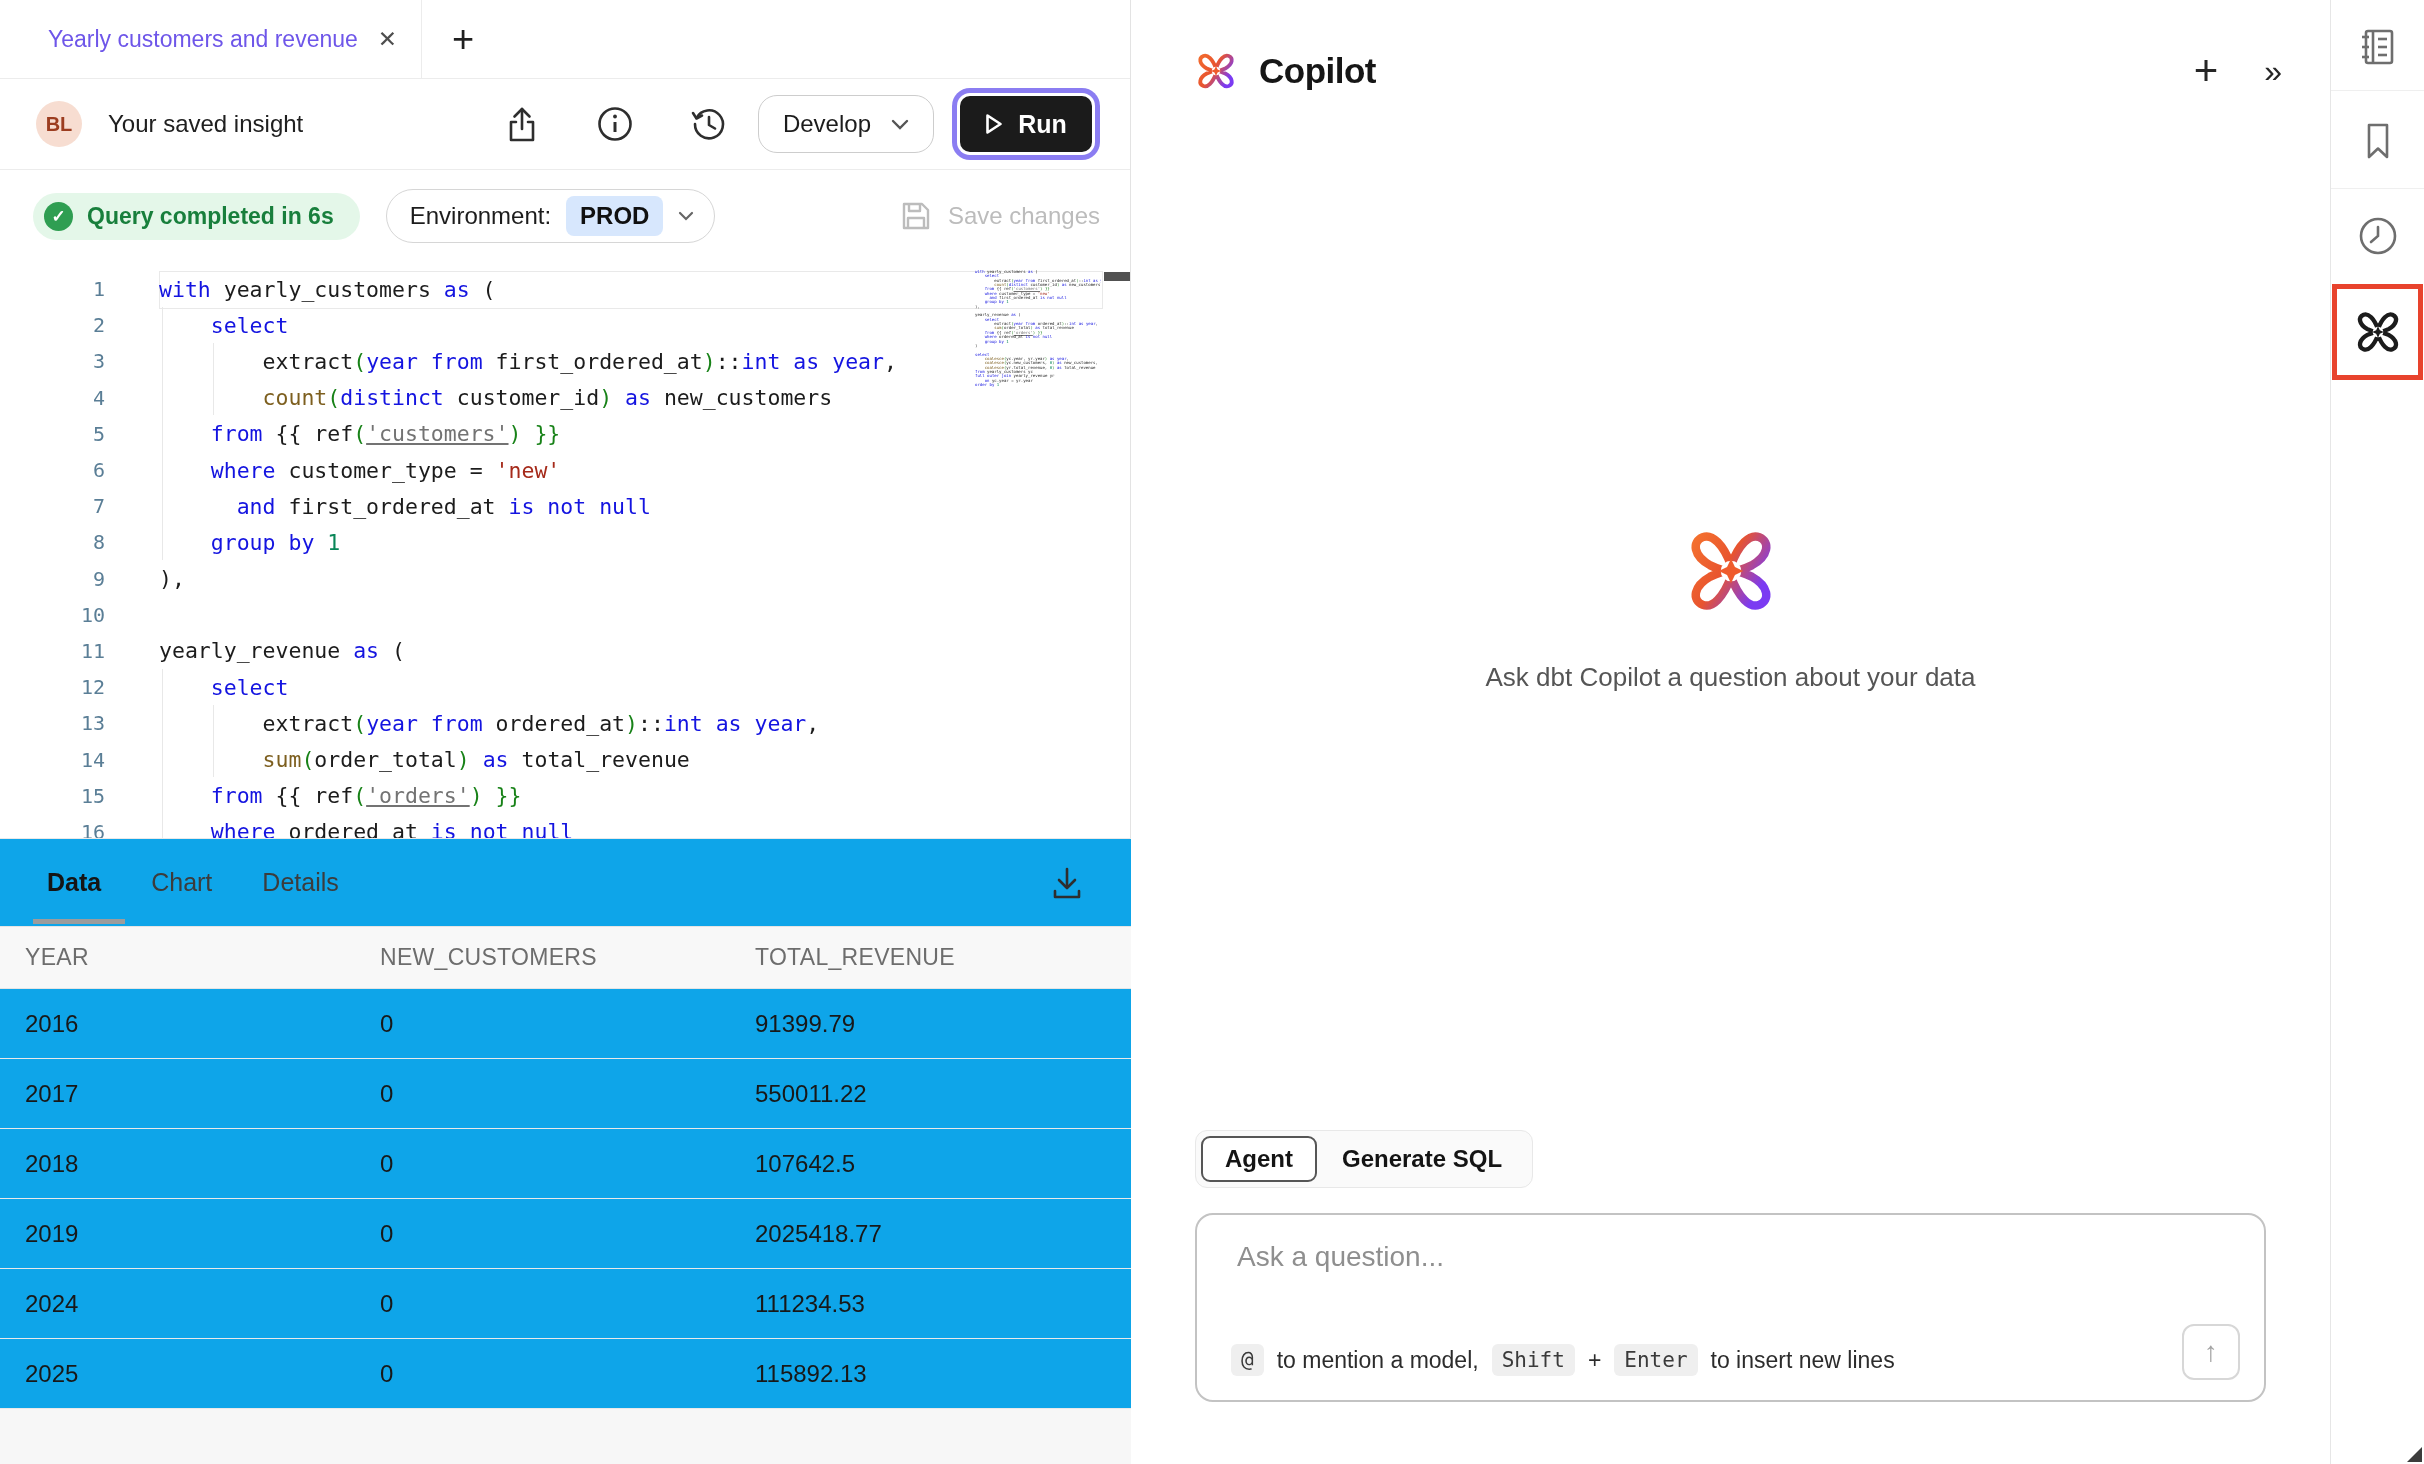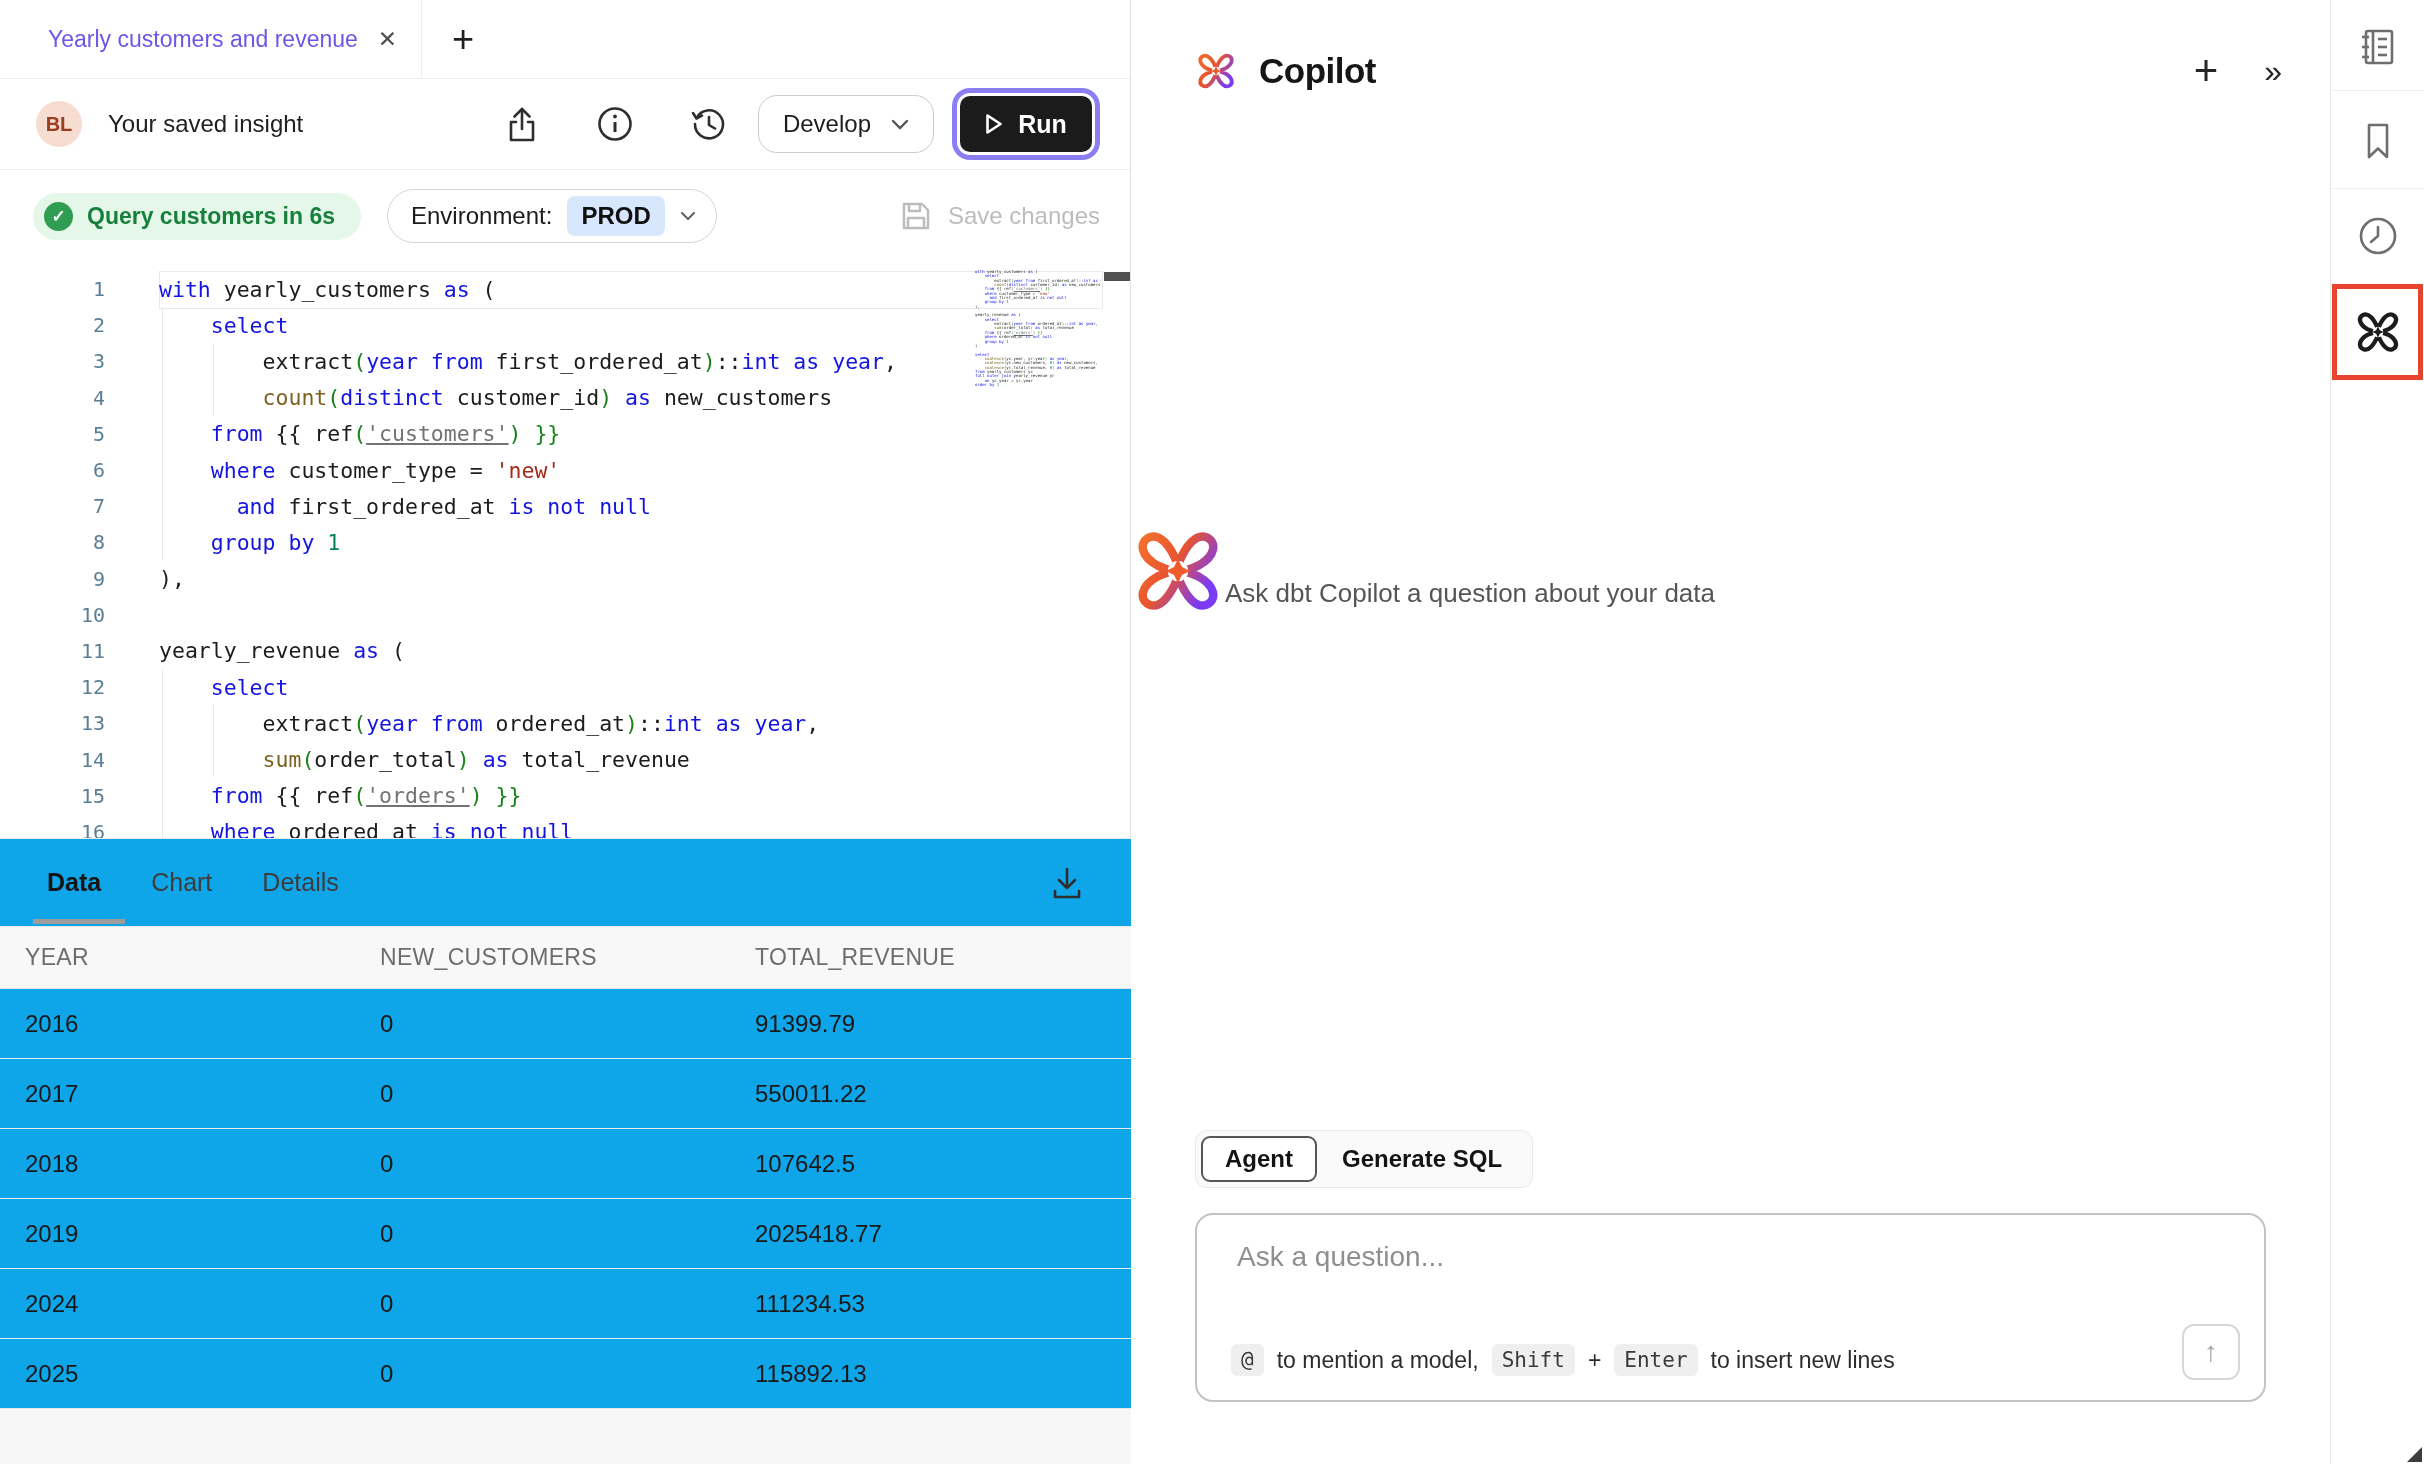--- a/index.html
+++ b/index.html
@@ -65,21 +65,21 @@
   .c3 { flex:1; }
   .tfoot { position:absolute; top:570px; bottom:0; left:0; right:0; background:#f7f7f7; }
 
   
   .copilot { position:absolute; left:1131px; top:0; width:1199px; height:1464px; background:#fff; }
   .cp-header { display:flex; align-items:center; padding:50px 50px 0 64px; gap:22px; }
   .cp-title { font-size:35px; font-weight:600; letter-spacing:-0.5px; color:#161616; }
   .cp-actions { margin-left:auto; display:flex; align-items:center; gap:46px; }
   .plus { font-size:42px; font-weight:300; color:#262626; line-height:0.8; cursor:pointer; }
   .collapse { font-size:32px; color:#262626; cursor:pointer; letter-spacing:-2px; }
-  .cp-empty { position:absolute; left:0; right:0; top:524px; display:flex; flex-direction:row; align-items:center; }
+  .cp-empty { position:absolute; left:0; right:0; top:524px; display:flex; flex-direction:column; align-items:center; }
   .cp-caption { margin-top:44px; font-size:26px; color:#555; }
 
   .mode { position:absolute; left:64px; top:1130px; height:58px; background:#fafafa; border:1px solid #e8e8e8; border-radius:12px; display:flex; align-items:center; padding:0 5px;font-weight:bold; }
   .mode-agent { height:46px; padding:0 22px; background:#fff; border:2px solid #565656; border-radius:9px; font-size:24px; display:flex; align-items:center; color:#141414; cursor:pointer; }
   .mode-gen { padding:0 25px; font-size:24px; color:#141414; cursor:pointer; }
 
   .qbox { position:absolute; left:64px; top:1213px; width:1071px; height:189px; border:2px solid #c3c3c3; border-radius:18px; background:#fff; }
   .qph { position:absolute; left:40px; top:26px; font-size:28px; color:#8f8f8f; }
   .hint { position:absolute; left:34px; bottom:24px; display:flex; align-items:center; gap:13px; font-size:23px; color:#2c2c2c; }
   kbd { font-family:"DejaVu Sans Mono",monospace; font-size:21px; background:#efefef; border-radius:6px; padding:4px 10px; color:#3a3a3a; }
@@ -146,21 +146,21 @@
         <svg width="18" height="22" viewBox="0 0 18 22" fill="none" stroke="#fff" stroke-width="2.6" stroke-linejoin="round">
             <path d="M2.5 2.5 L15.5 11 L2.5 19.5 Z"></path>
           </svg>
         <span>Run</span>
       </button>
     </div>
 
     <div class="statusbar">
       <div class="status-pill">
         <span class="check">✓</span>
-        <span>Query customers in 6s</span>
+        <span>Query completed in 6s</span>
       </div>
       <div class="env">
         <span>Environment:</span>
         <span class="env-pill">PROD</span>
         <svg width="16" height="10" viewBox="0 0 16 10" fill="none" stroke="#666" stroke-width="2.2" stroke-linecap="round">
             <path d="M2 2 L8 8 L14 2"></path>
           </svg>
       </div>
       <div class="save">
         <svg width="32" height="32" viewBox="0 0 32 32" fill="none" stroke="#bcbcbc" stroke-width="2.4" stroke-linejoin="round">

